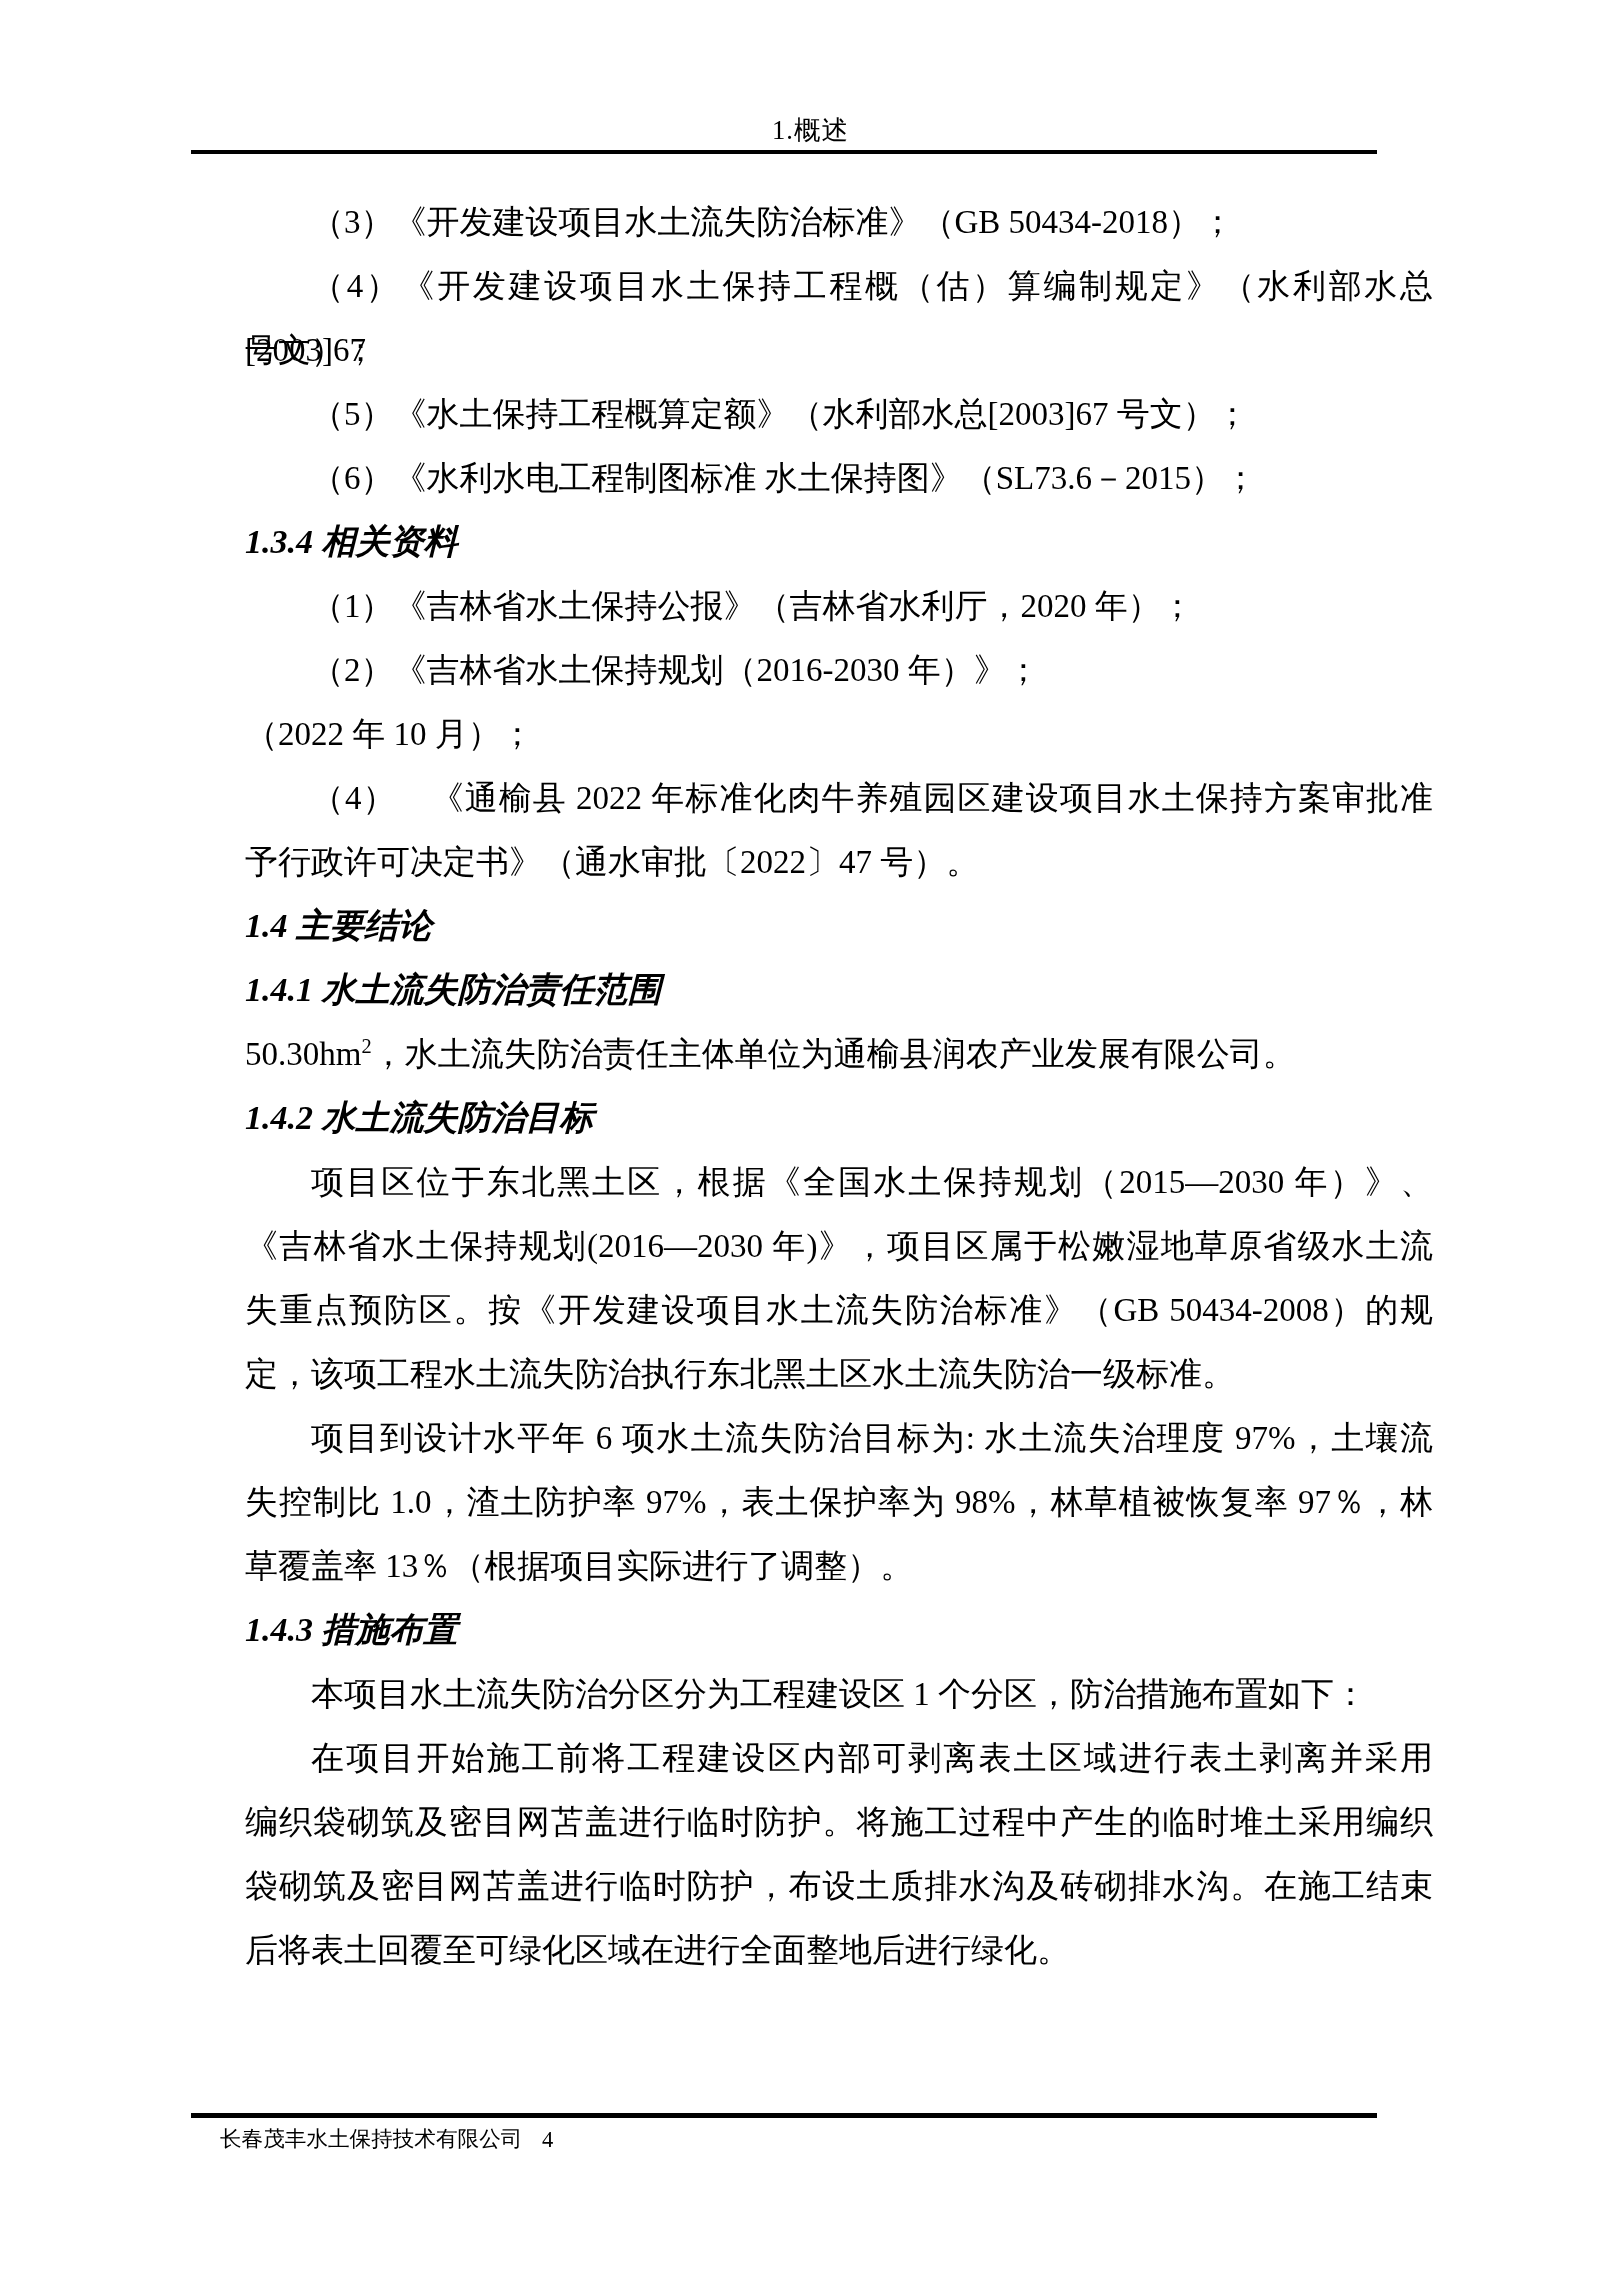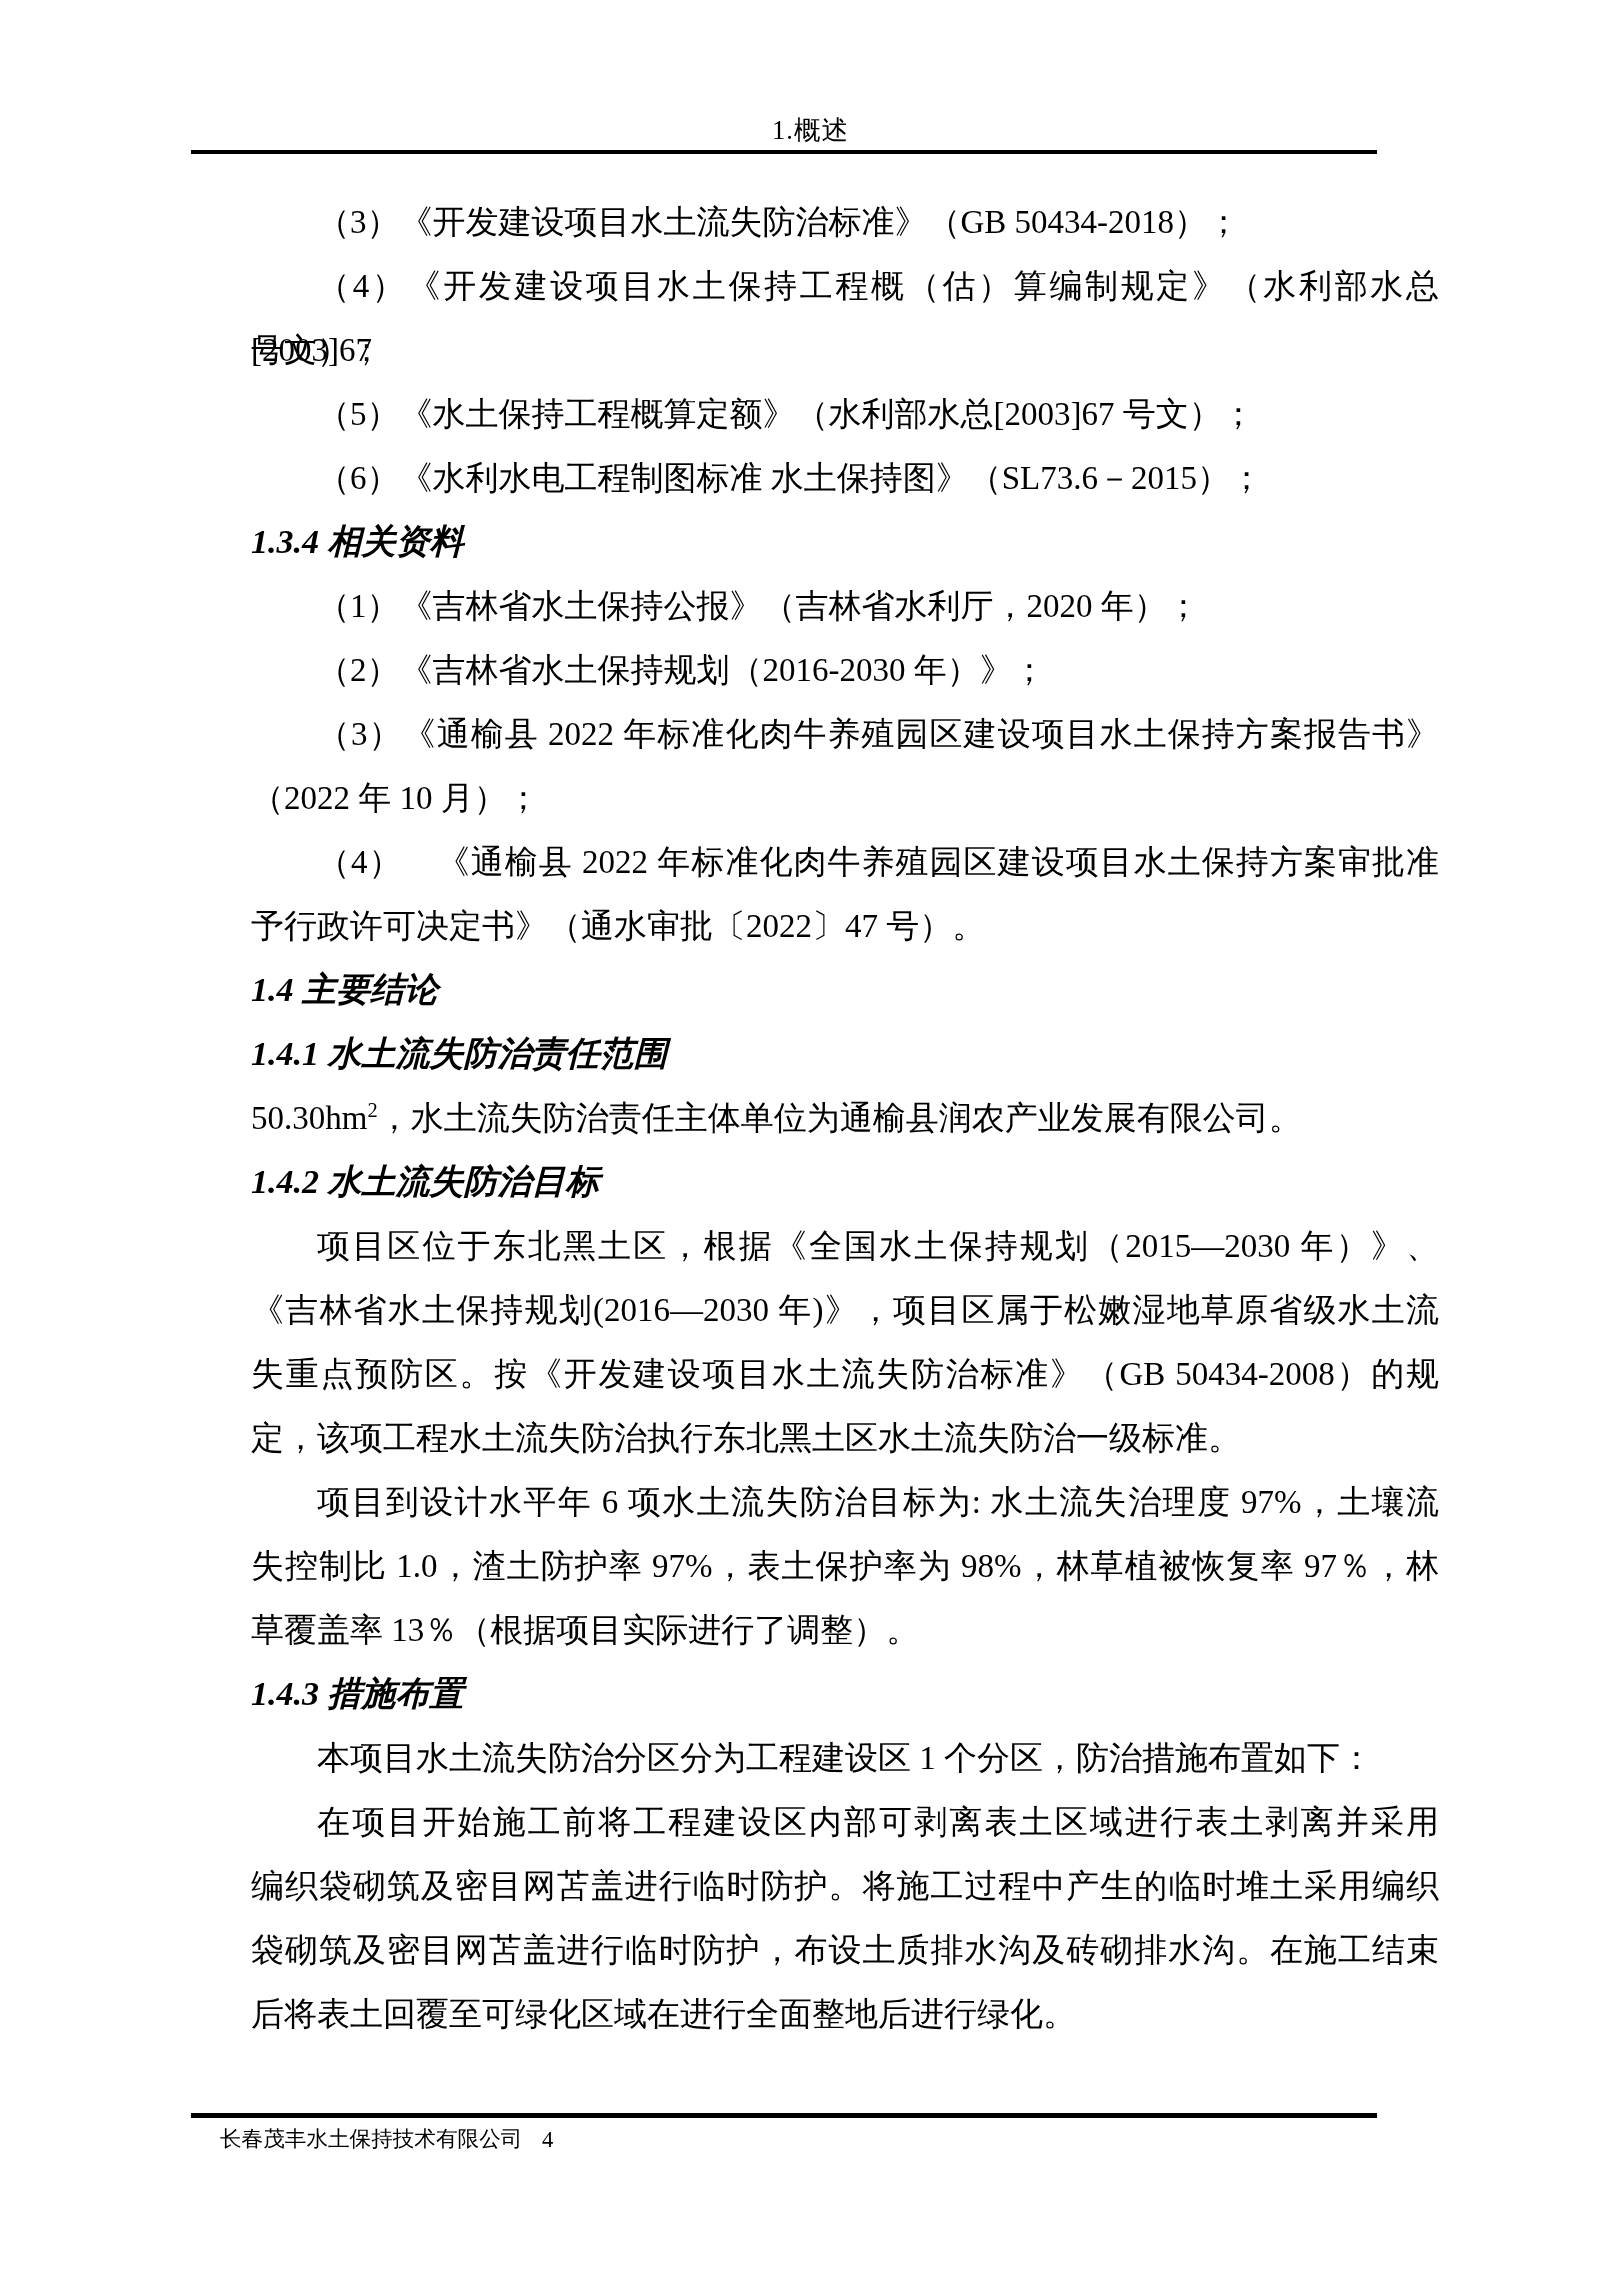--- a/index.html
+++ b/index.html
@@ -28,21 +28,21 @@
     position: absolute;
     top: 150px;
     left: 191px;
     width: 1186px;
     height: 3.9px;
     background: #000000;
   }
   .doc-body {
     position: absolute;
     top: 190px;
-    left: 251px;
+    left: 245px;
     width: 1188px;
   }
   .line {
     height: 64px;
     line-height: 64px;
     font-size: 33px;
     text-align: left;
     white-space: nowrap;
   }
   .line.indent { text-indent: 2em; }
@@ -97,21 +97,20 @@
 
   <div class="doc-body">
       <div class="line indent">（3）《开发建设项目水土流失防治标准》（GB 50434-2018）；</div>
       <div class="line indent justify">（4）《开发建设项目水土保持工程概（估）算编制规定》（水利部水总[2003]67</div>
       <div class="line plain">号文）；</div>
       <div class="line indent">（5）《水土保持工程概算定额》（水利部水总[2003]67 号文）；</div>
       <div class="line indent">（6）《水利水电工程制图标准 水土保持图》（SL73.6－2015）；</div>
       <div class="line heading">1.3.4 相关资料</div>
       <div class="line indent">（1）《吉林省水土保持公报》（吉林省水利厅，2020 年）；</div>
       <div class="line indent">（2）《吉林省水土保持规划（2016-2030 年）》；</div>
-      <div class="line indent justify">（3）《通榆县 2022 年标准化肉牛养殖园区建设项目水土保持方案报告书》</div>
       <div class="line plain">（2022 年 10 月）；</div>
       <div class="line indent justify">（4）　《通榆县 2022 年标准化肉牛养殖园区建设项目水土保持方案审批准</div>
       <div class="line plain">予行政许可决定书》（通水审批〔2022〕47 号）。</div>
       <div class="line heading">1.4 主要结论</div>
       <div class="line heading">1.4.1 水土流失防治责任范围</div>
       <div class="line plain"><span>50.30hm</span><sup>2</sup><span>，水土流失防治责任主体单位为通榆县润农产业发展有限公司。</span></div>
       <div class="line heading">1.4.2 水土流失防治目标</div>
       <div class="line indent justify">项目区位于东北黑土区，根据《全国水土保持规划（2015—2030 年）》、</div>
       <div class="line plain justify">《吉林省水土保持规划(2016—2030 年)》，项目区属于松嫩湿地草原省级水土流</div>
       <div class="line plain justify">失重点预防区。按《开发建设项目水土流失防治标准》（GB 50434-2008）的规</div>

